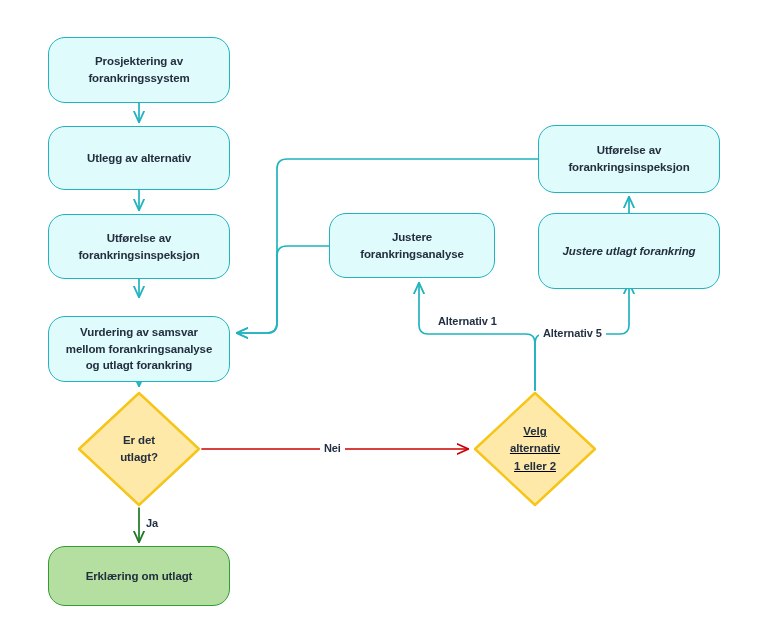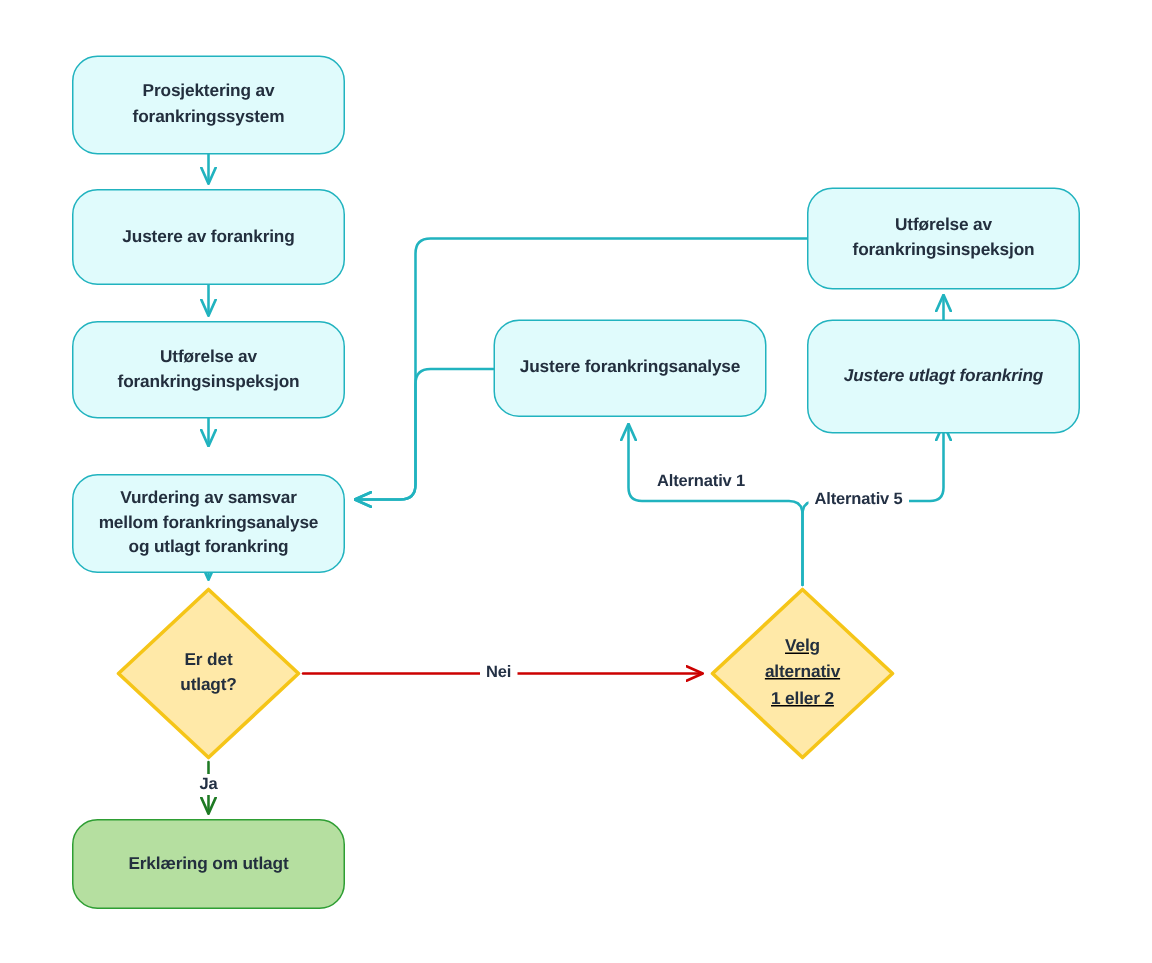--- a/index.html
+++ b/index.html
@@ -148,39 +148,39 @@
       <path d="M 329 246 L 287 246 Q 277 246 277 256 L 277 323 Q 277 333 267 333 L 237 333" stroke="#21b3bf" marker-end="url(#arrowCyan)"></path>
     </g>
   </svg>
 
   <div class="node box process" style="left:48px; top:37px; width:182px; height:66px;">
     <span class="label">Prosjektering av
 forankringssystem</span>
   </div>
 
   <div class="node box process" style="left:48px; top:126px; width:182px; height:64px;">
-    <span class="label">Justere av forankring</span>
+    <span class="label">Utlegg av alternativ</span>
   </div>
 
   <div class="node box process" style="left:48px; top:214px; width:182px; height:65px;">
     <span class="label">Utførelse av
 forankringsinspeksjon</span>
   </div>
 
   <div class="node box process" style="left:48px; top:301px; width:182px; height:66px;margin-top:15px;">
     <span class="label">Vurdering av samsvar
 mellom forankringsanalyse
 og utlagt forankring</span>
   </div>
 
   <div class="node box terminal" style="left:48px; top:546px; width:182px; height:60px;">
     <span class="label">Erklæring om utlagt</span>
   </div>
 
-  <div class="node box process" style="left:329px; top:213px; width:182px; height:65px;">
+  <div class="node box process" style="left:329px; top:213px; width:166px; height:65px;">
     <span class="label">Justere forankringsanalyse</span>
   </div>
 
   <div class="node box process" style="left:538px; top:213px; width:182px; height:76px;font-style:italic;">
     <span class="label">Justere utlagt forankring</span>
   </div>
 
   <div class="node box process" style="left:538px; top:125px; width:182px; height:68px;">
     <span class="label">Utførelse av
 forankringsinspeksjon</span>
@@ -198,19 +198,19 @@
     <svg class="shape" viewBox="0 0 126 118" xmlns="http://www.w3.org/2000/svg">
       <path d="M 63 3 L 123 59 L 63 115 L 3 59 Z" fill="#ffe9a8" stroke="#f5c518" stroke-width="2.4" stroke-linejoin="round"></path>
     </svg>
     <span class="label">Velg
 alternativ
 1 eller 2</span>
   </div>
 
   <div class="edge-label red" style="left:320px; top:441px;">Nei</div>
 
-  <div class="edge-label" style="left:129px; top:516px;">Ja</div>
+  <div class="edge-label" style="left:142px; top:516px;">Ja</div>
 
   <div class="edge-label" style="left:434px; top:314px;">Alternativ 1</div>
 
   <div class="edge-label" style="left:539px; top:326px;">Alternativ 5</div>
 
 </div>
 
 </body></html>

